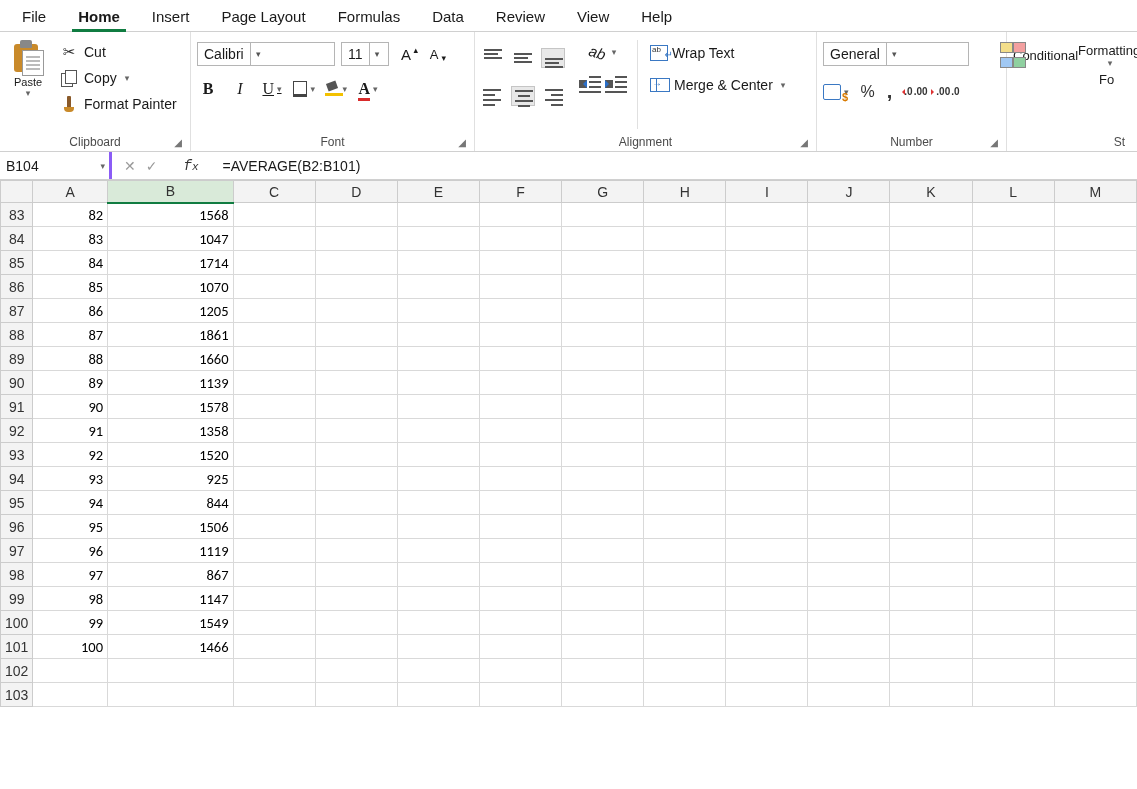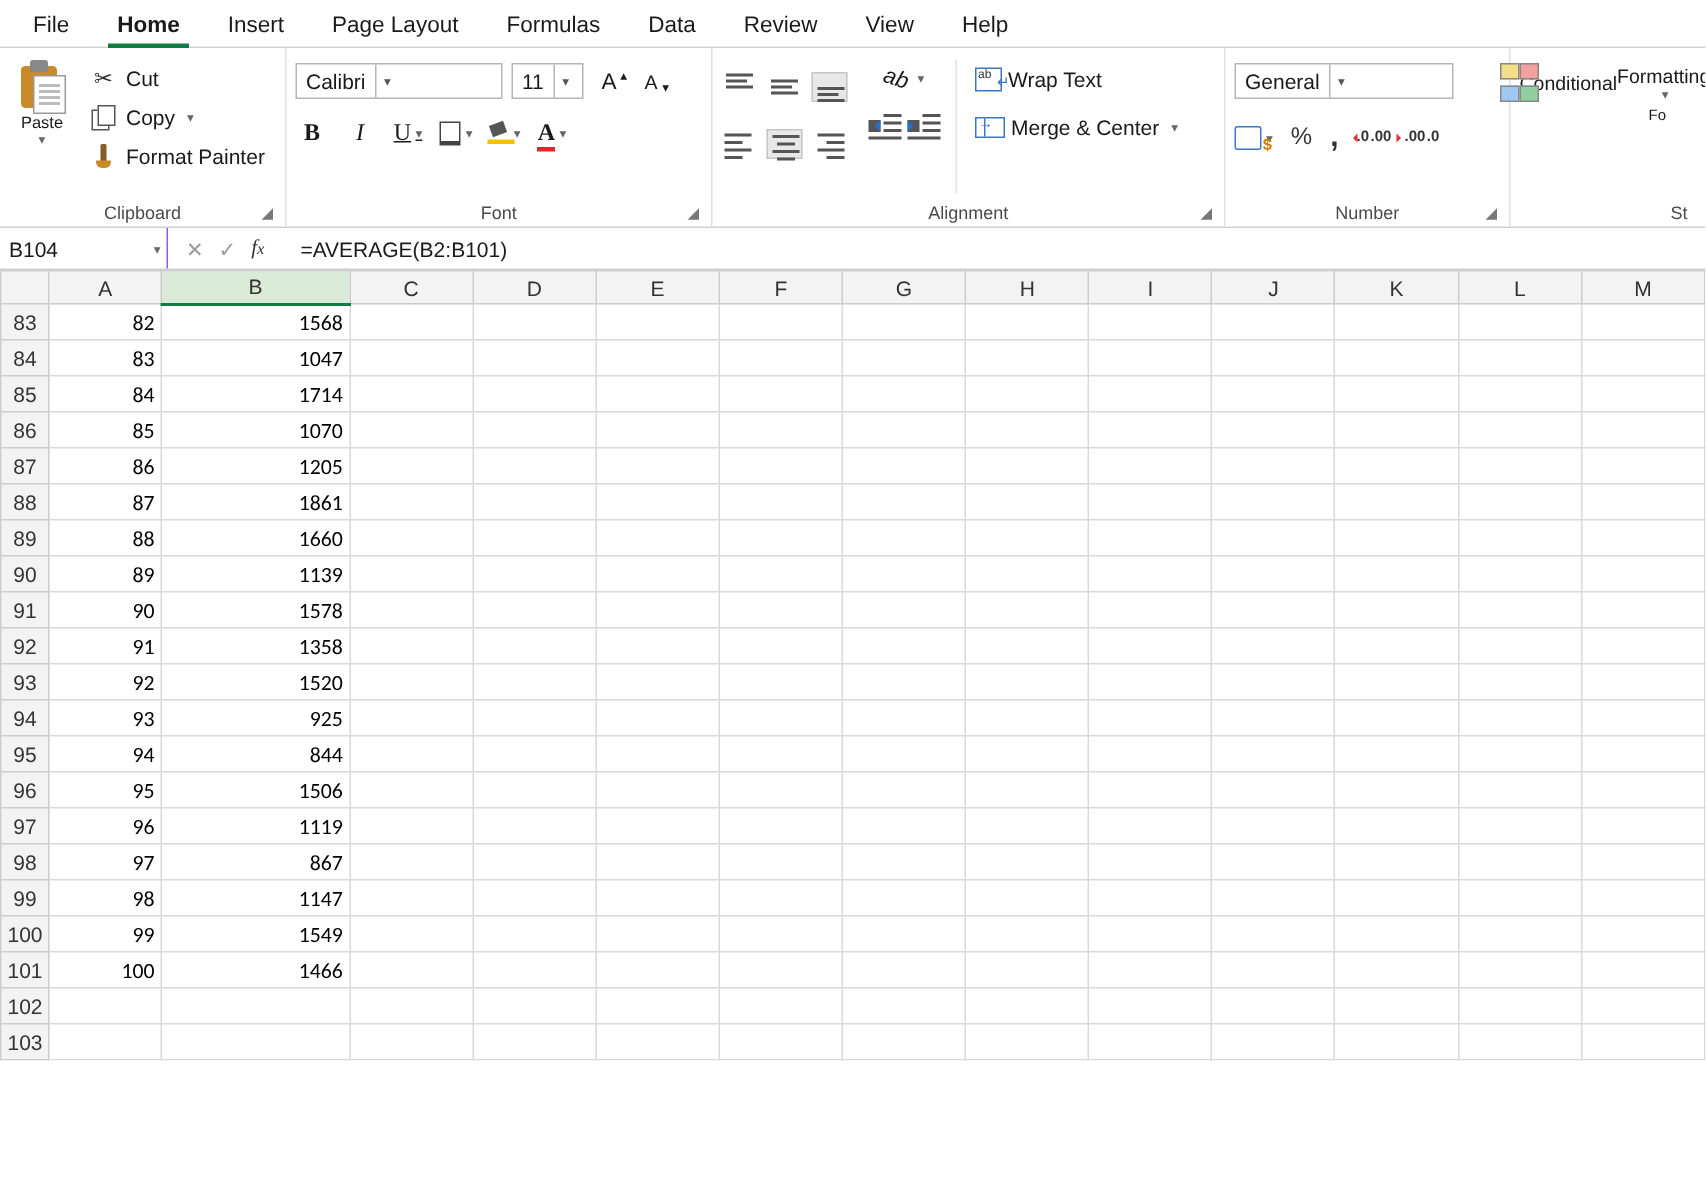--- a/index.html
+++ b/index.html
@@ -193,25 +193,25 @@
   .big-btn .mini-chev{display:block;}
 
   
   .fbar {
     display:flex;
     align-items:center;
     height:28px;
     border-bottom:1px solid #d0d0d0;
     background:#fff;
   }
-  .name-box{width:112px;border-right:1px solid #8b5cf6;display:flex;align-items:center;padding-left:6px;height:100%;font-size:14px;}
+  .name-box{width:112px;border-right:3px solid #8b5cf6;display:flex;align-items:center;padding-left:6px;height:100%;font-size:14px;}
   .name-box .dd{margin-left:auto;margin-right:4px;font-size:9px;color:#666;}
   .fx-btns{display:flex;align-items:center;gap:10px;padding:0 12px;color:#9a9a9a;}
   .fx-btns .en{color:#333;}
-  .fx-label{font-style:italic;font-family:Liberation Serif, serif;margin-right:6px;color:#444;}
+  .fx-label{font-style:italic;font-family:Liberation Mono, monospace;margin-right:6px;color:#444;margin-left:16px;}
   .formula-input{flex:1;padding-left:6px;font-size:14px;}
 
   
   .sheet-wrap{position:relative;overflow:hidden;}
   table.grid{border-collapse:collapse;table-layout:fixed;}
   table.grid th, table.grid td{
     border:1px solid #d9d9d9;
     height:24px;
     font-size:14.5px;
     font-family:Calibri,Arial,sans-serif;
@@ -451,21 +451,21 @@
       <div class="big-btn">
         <div class="cf-ic">
             <div class="sq a"></div>
             <div class="sq b"></div>
             <div class="sq c"></div>
             <div class="sq d"></div>
           </div>
         <span>Conditional</span>
         <span><span>Formatting</span> <span class="mini-chev">▾</span></span>
       </div>
-      <div class="vstack" style="margin-left:2px;font-size:10px;">
+      <div class="vstack" style="margin-left:2px;font-size:13px;">
         <span style="padding-top:36px;">Fo</span>
       </div>
     </div>
     <div class="group-label" style="justify-content:flex-end;padding-right:6px;">
         <span>St</span>
       </div>
   </div>
 
 </div>
 

